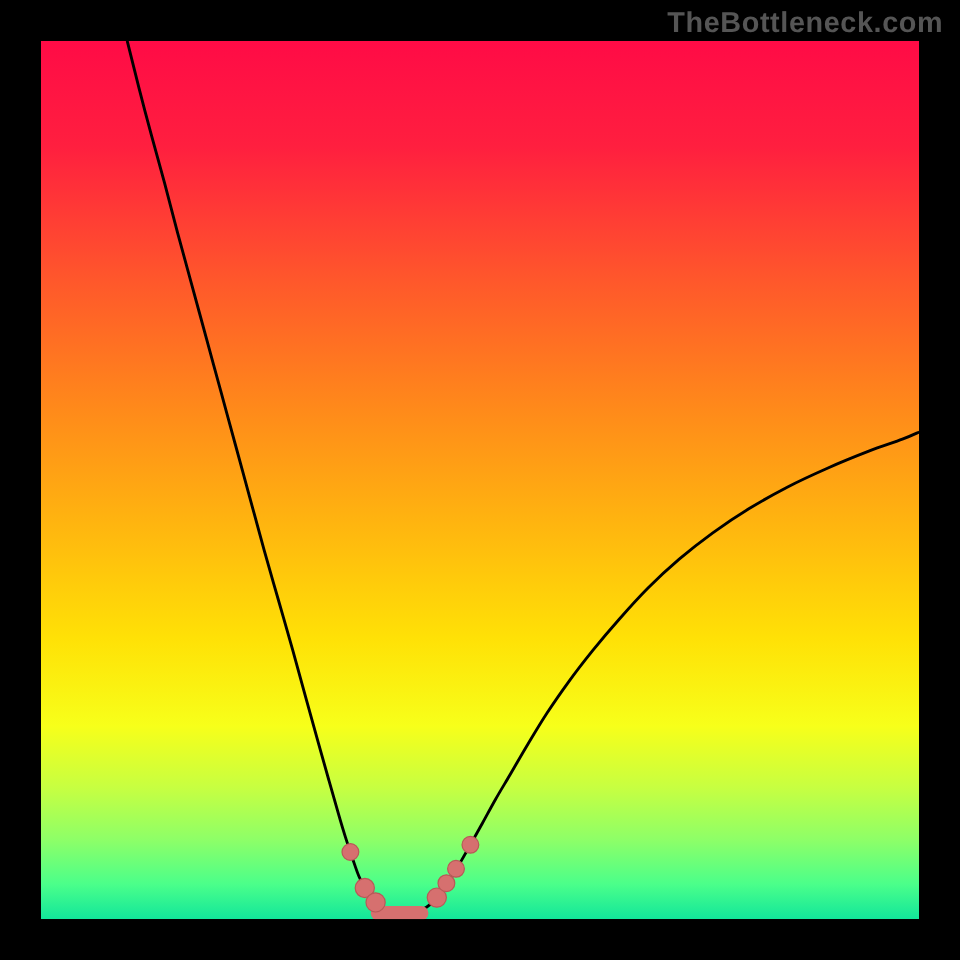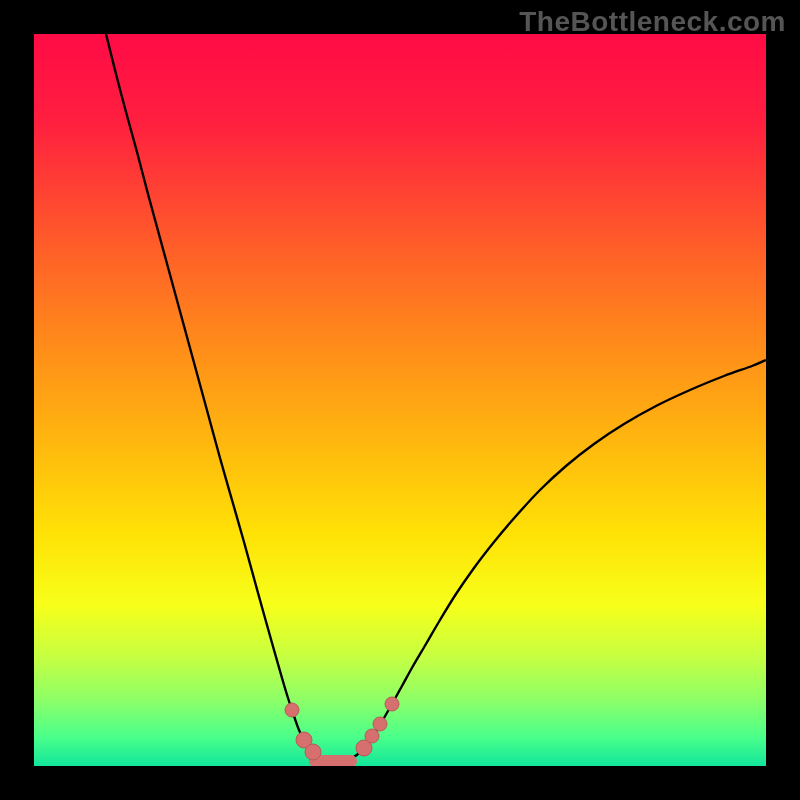--- a/index.html
+++ b/index.html
@@ -24,21 +24,21 @@
     top: 34px;
     width: 732px;
     height: 732px;
     overflow: hidden;
   }
   .watermark {
     position: absolute;
     top: 6px;
     right: 14px;
     font-family: Arial, Helvetica, sans-serif;
-    font-size: 28px;
+    font-size: 24px;
     font-weight: 600;
     letter-spacing: 0.5px;
     color: #555;
     user-select: none;
   }
   svg {
     position: absolute;
     left: 0;
     top: 0;
   }

